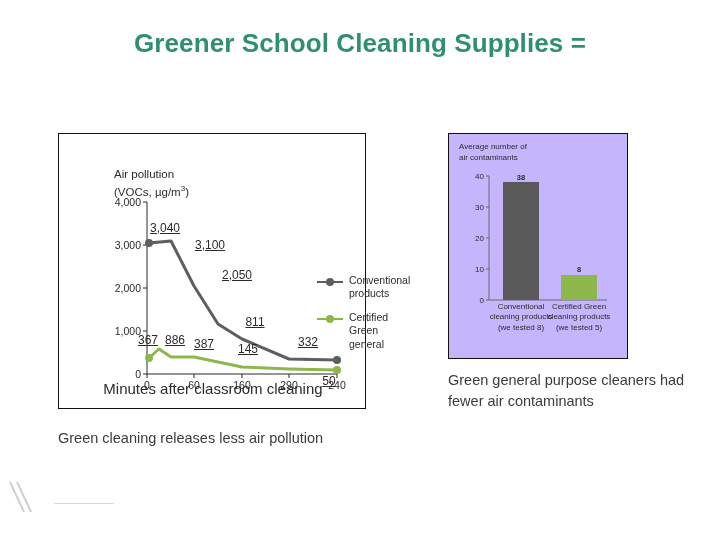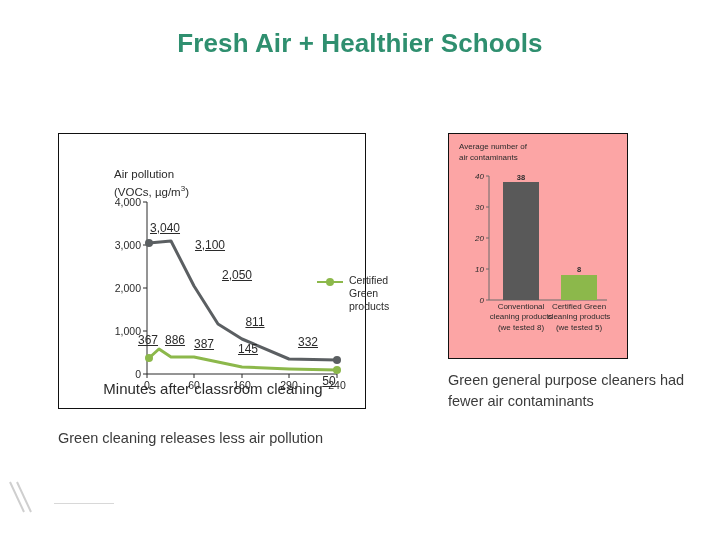--- a/index.html
+++ b/index.html
@@ -98,38 +98,38 @@
   .lg-line{position:absolute;left:0;top:4px;width:26px;height:2px;}
   .lg-dot{position:absolute;left:9px;top:1px;width:8px;height:8px;border-radius:50%;}
   .lg-text{line-height:1.25;}
 
   
   #right-panel{
     position:absolute;
     left:448px; top:133px;
     width:180px; height:226px;
     border:1px solid #111;
-    background:#fca5a5;
+    background:#c4b5fd;
     box-sizing:border-box;
   }
   #rp-title{
     position:absolute;
     left:10px; top:8px;
     font-size:8px;
     color:#2b2b2b;
     line-height:1.35;
   }
   #rp-plot{
     position:absolute;
     left:40px; top:42px;
     width:118px; height:124px;
   }
   .ryl{
     position:absolute;right:100%;margin-right:5px;
-    font-size:8px;color:#2b2b2b;transform:translateY(-50%);font-style:italic;
+    font-size:8px;color:#2b2b2b;transform:translateY(-50%);
   }
   .bar{position:absolute;bottom:0;}
   .bval{
     position:absolute;font-size:7.5px;font-weight:bold;color:#2b2b2b;
     transform:translateX(-50%);
   }
   .rxl{
     position:absolute;top:100%;margin-top:2px;
     font-size:8px;color:#2b2b2b;text-align:center;line-height:1.3;
     transform:translateX(-50%);
@@ -153,21 +153,21 @@
     position:absolute;left:8px;bottom:26px;width:40px;height:34px;
   }
   #deco-line{
     position:absolute;left:54px;bottom:36px;width:60px;height:1px;background:#d8d8d8;
   }
 </style>
 </head>
 <body>
 
 <div id="title">
-  <div>Fresh Air + Healthier Schools</div>
+  <div>Greener School Cleaning Supplies =</div>
 </div>
 
 <div id="left-panel">
 
   <div id="left-axis-title">
     <div>Air pollution</div>
     <div><span>(VOCs, µg/m</span><span class="sup">3</span><span>)</span></div>
   </div>
 
   <div id="lp-plot">
@@ -219,24 +219,31 @@
 
     <span class="dlab" style="left:1px;top:138px">367</span>
     <span class="dlab" style="left:28px;top:138px">886</span>
     <span class="dlab" style="left:57px;top:142px">387</span>
     <span class="dlab" style="left:101px;top:147px">145</span>
     <span class="dlab" style="left:182px;top:179px">50</span>
 
     <div id="lp-legend">
       <div class="lg-row">
         <span class="lg-mark">
+          <span class="lg-line" style="background:#5b5f62"></span>
+          <span class="lg-dot" style="background:#5b5f62"></span>
+        </span>
+        <span class="lg-text">Conventional products</span>
+      </div>
+      <div class="lg-row">
+        <span class="lg-mark">
           <span class="lg-line" style="background:#8cb84b"></span>
           <span class="lg-dot" style="background:#8cb84b"></span>
         </span>
-        <span class="lg-text">Certified Green products</span>
+        <span class="lg-text">Certified Green general</span>
       </div>
     </div>
   </div>
 
   <div id="lp-xaxis-title">Minutes after classroom cleaning</div>
 </div>
 
 <div id="right-panel">
   <div id="rp-title">
     <div>Average number of</div>

